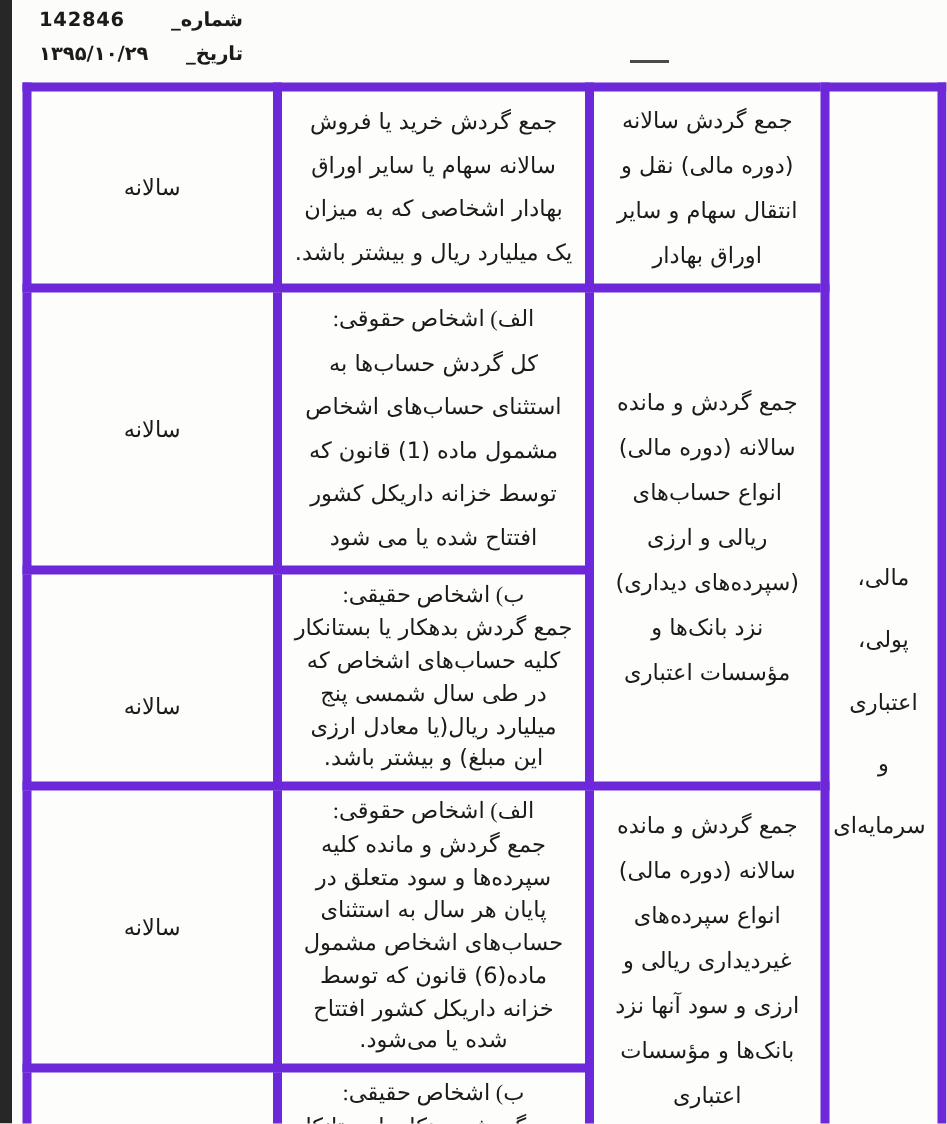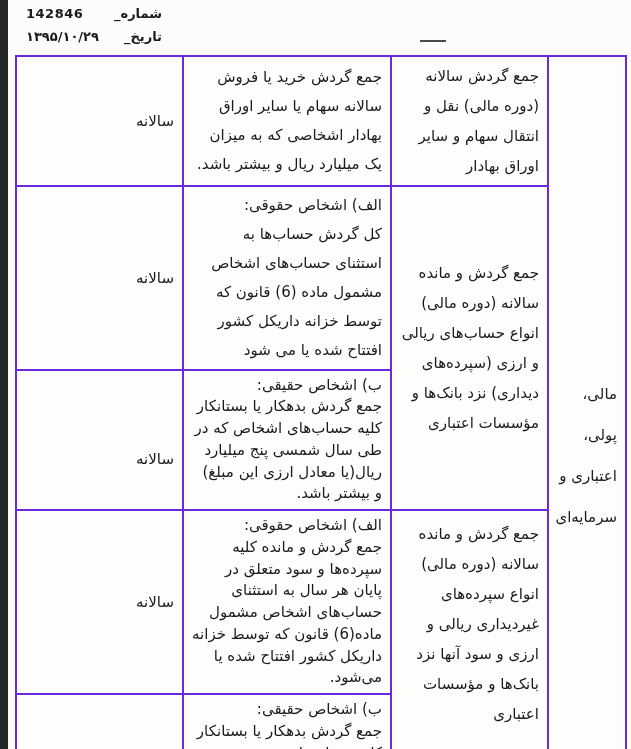--- a/index.html
+++ b/index.html
@@ -43,38 +43,39 @@
 
   
   table.doc-table {
     position: absolute; left: 15px; top: 55px;
     width: 610px; height: 680px;
     border-collapse: collapse;
     table-layout: fixed;
     background: #fdfdfc;
   }
   table.doc-table td {
-    border: 2px solid #6d28d9;
+    border: 6px solid #6d28d9;
     font-size: 15px;
+    text-align: center;
     vertical-align: middle;
     padding: 4px 8px;
     overflow: hidden;
   }
   td.cat {
     vertical-align: top;
     padding-top: 12px;
     font-size: 14.5px;
     line-height: 2.75;
   }
   td.item  { line-height: 2.0; padding: 4px 6px; }
   td.item.vtop { vertical-align: top; padding-top: 8px; }
   td.desc  { line-height: 1.85; padding: 4px 10px; }
   td.desc.roomy { line-height: 1.93; }
   td.desc.tight { line-height: 1.45; }
-  td.desc .title { display: block; }
+  td.desc .title { display: block; font-family: Liberation Serif, serif; }
   td.period {
     vertical-align: top;
     padding-top: 15px;
     margin-top: 29px;
   }
   td.period.low { padding-top: 42px; }
 </style>
 </head>
 <body>
 
@@ -116,21 +117,21 @@
         <div>سالانه</div>
       </td>
     </tr>
 
     <tr style="height:148px">
       <td class="item" rowspan="2">
         <div>جمع گردش و مانده سالانه (دوره مالی) انواع حساب‌های ریالی و ارزی (سپرده‌های دیداری) نزد بانک‌ها و مؤسسات اعتباری</div>
       </td>
       <td class="desc roomy">
         <span class="title">الف) اشخاص حقوقی:</span>
-        <span class="body">کل گردش حساب‌ها به استثنای حساب‌های اشخاص مشمول ماده (6) قانون که توسط خزانه داریکل کشور افتتاح شده یا می شود</span>
+        <span class="body">کل گردش حساب‌ها به استثنای حساب‌های اشخاص مشمول ماده (1) قانون که توسط خزانه داریکل کشور افتتاح شده یا می شود</span>
       </td>
       <td class="period">
         <div>سالانه</div>
       </td>
     </tr>
 
     <tr style="height:130px">
       <td class="desc tight">
         <span class="title">ب) اشخاص حقیقی:</span>
         <span class="body">جمع گردش بدهکار یا بستانکار کلیه حساب‌های اشخاص که در طی سال شمسی پنج میلیارد ریال(یا معادل ارزی این مبلغ) و بیشتر باشد.</span>

